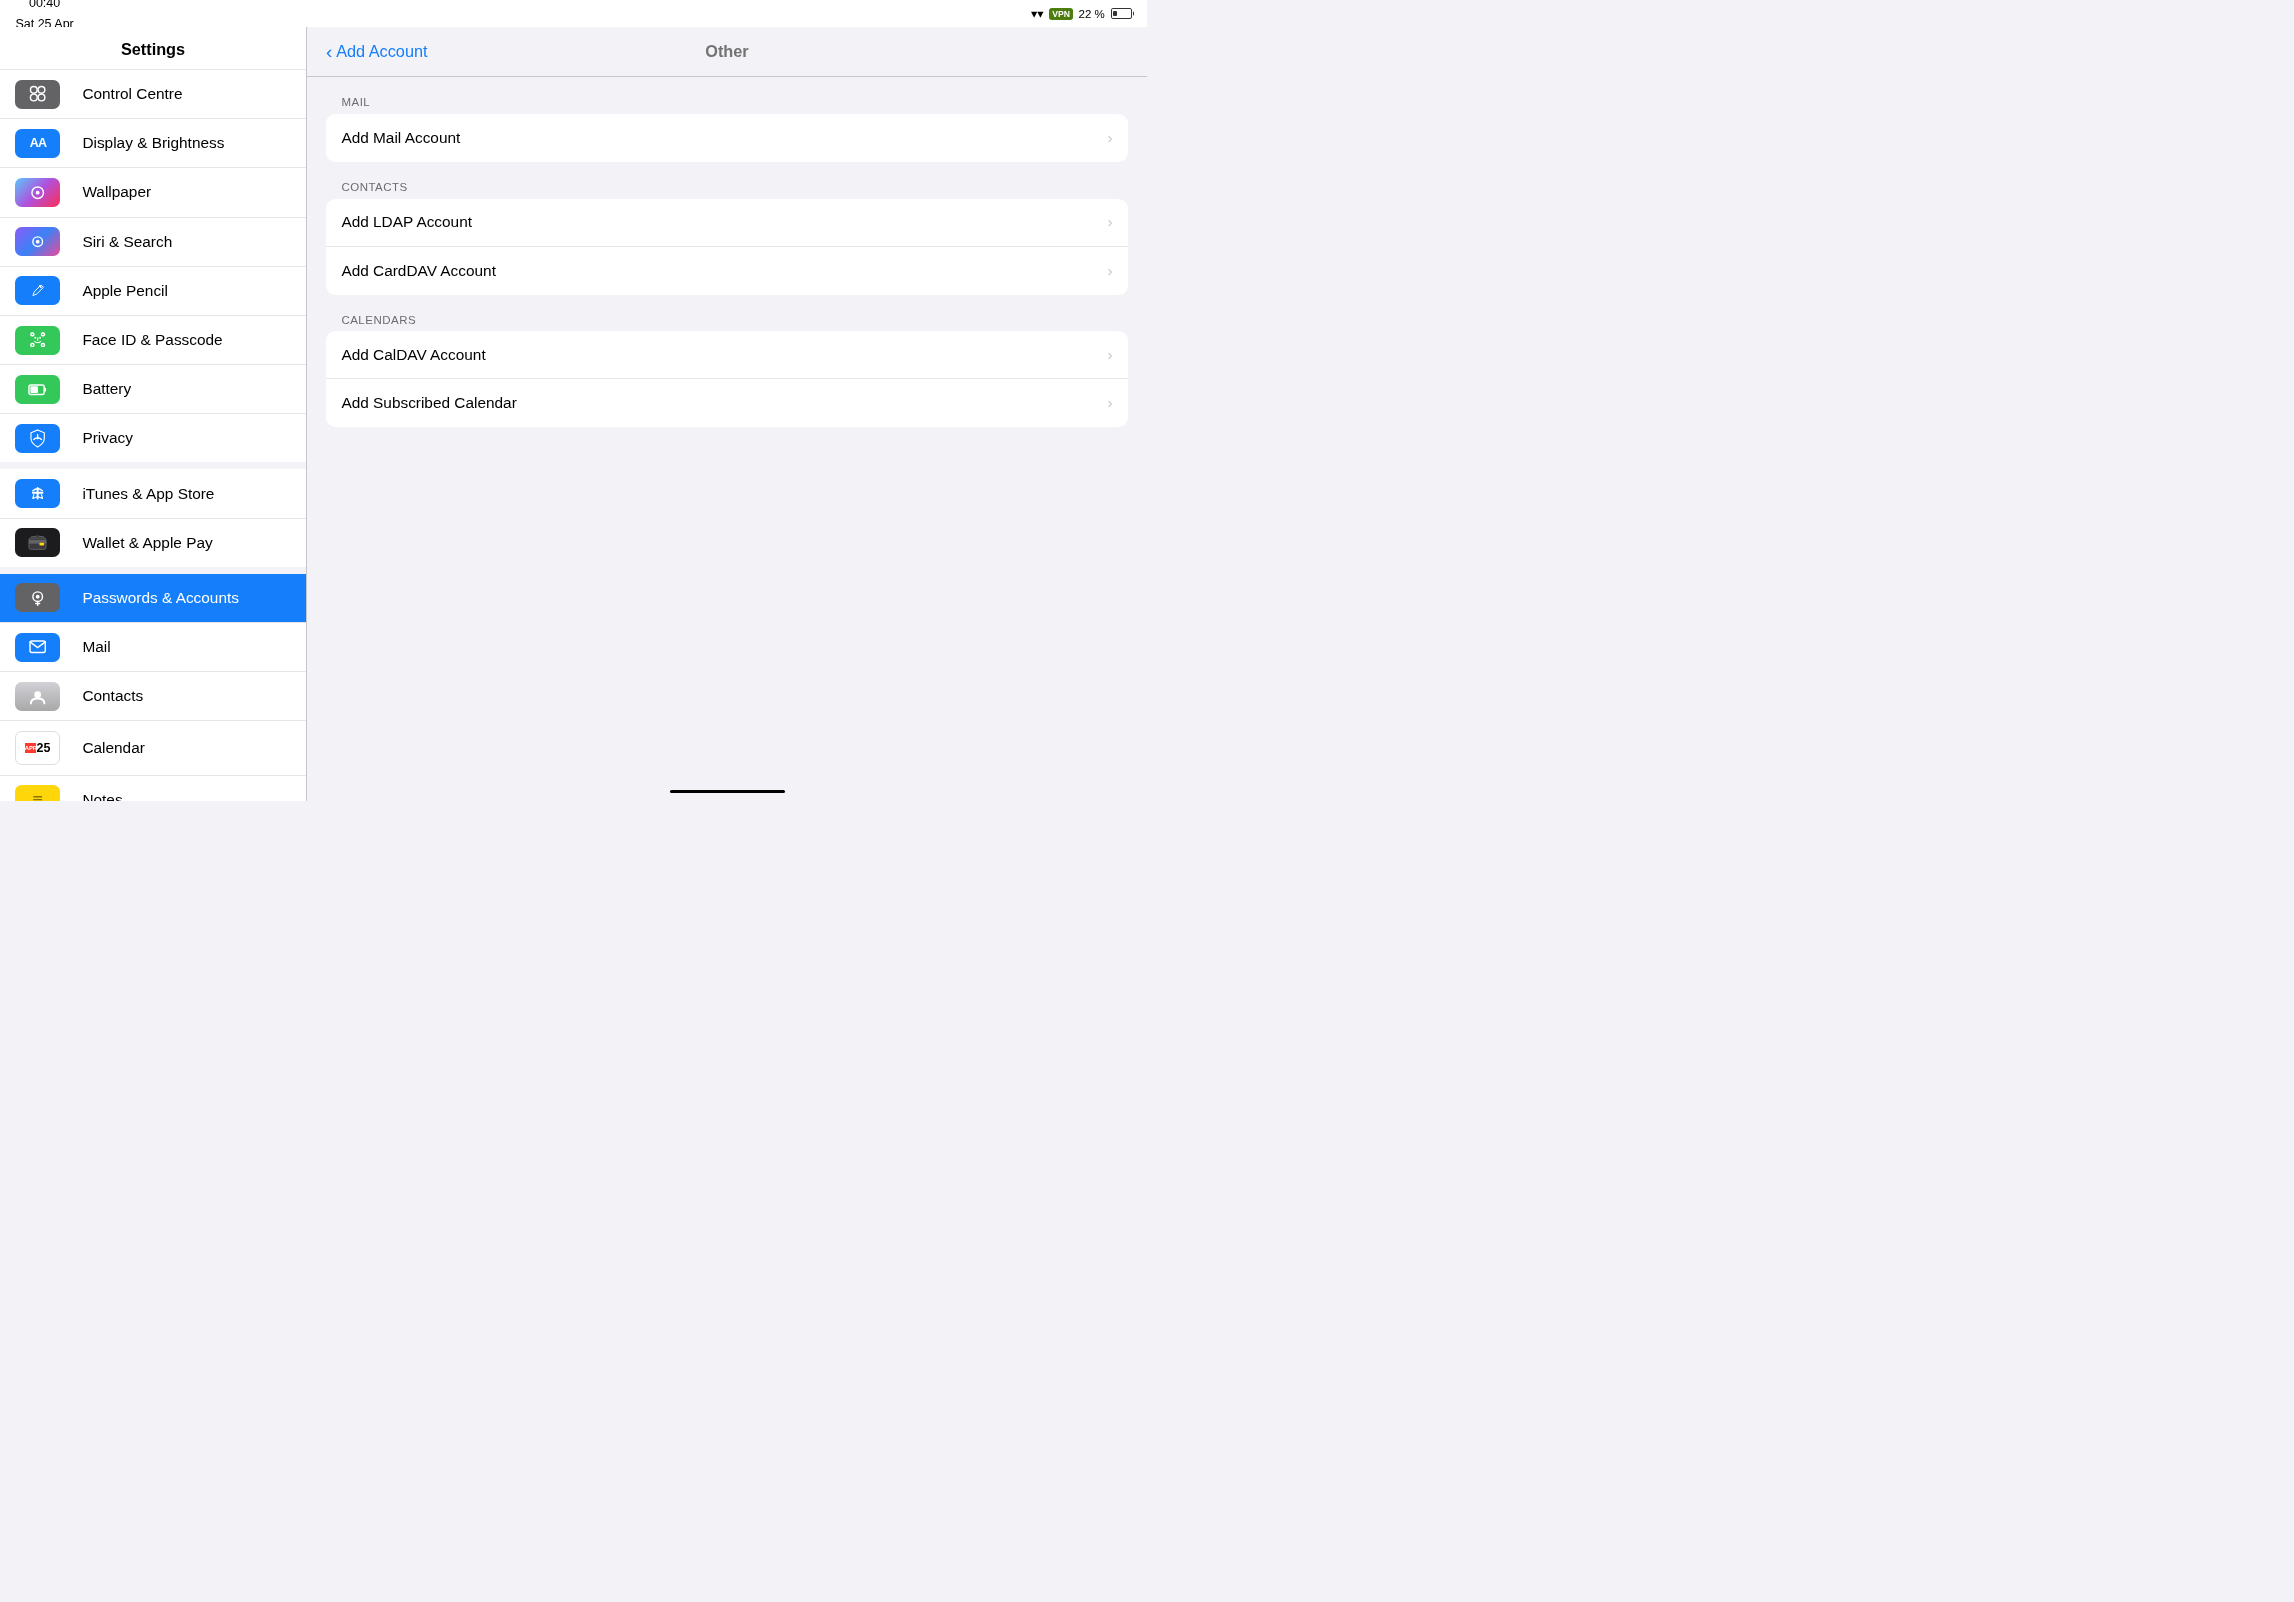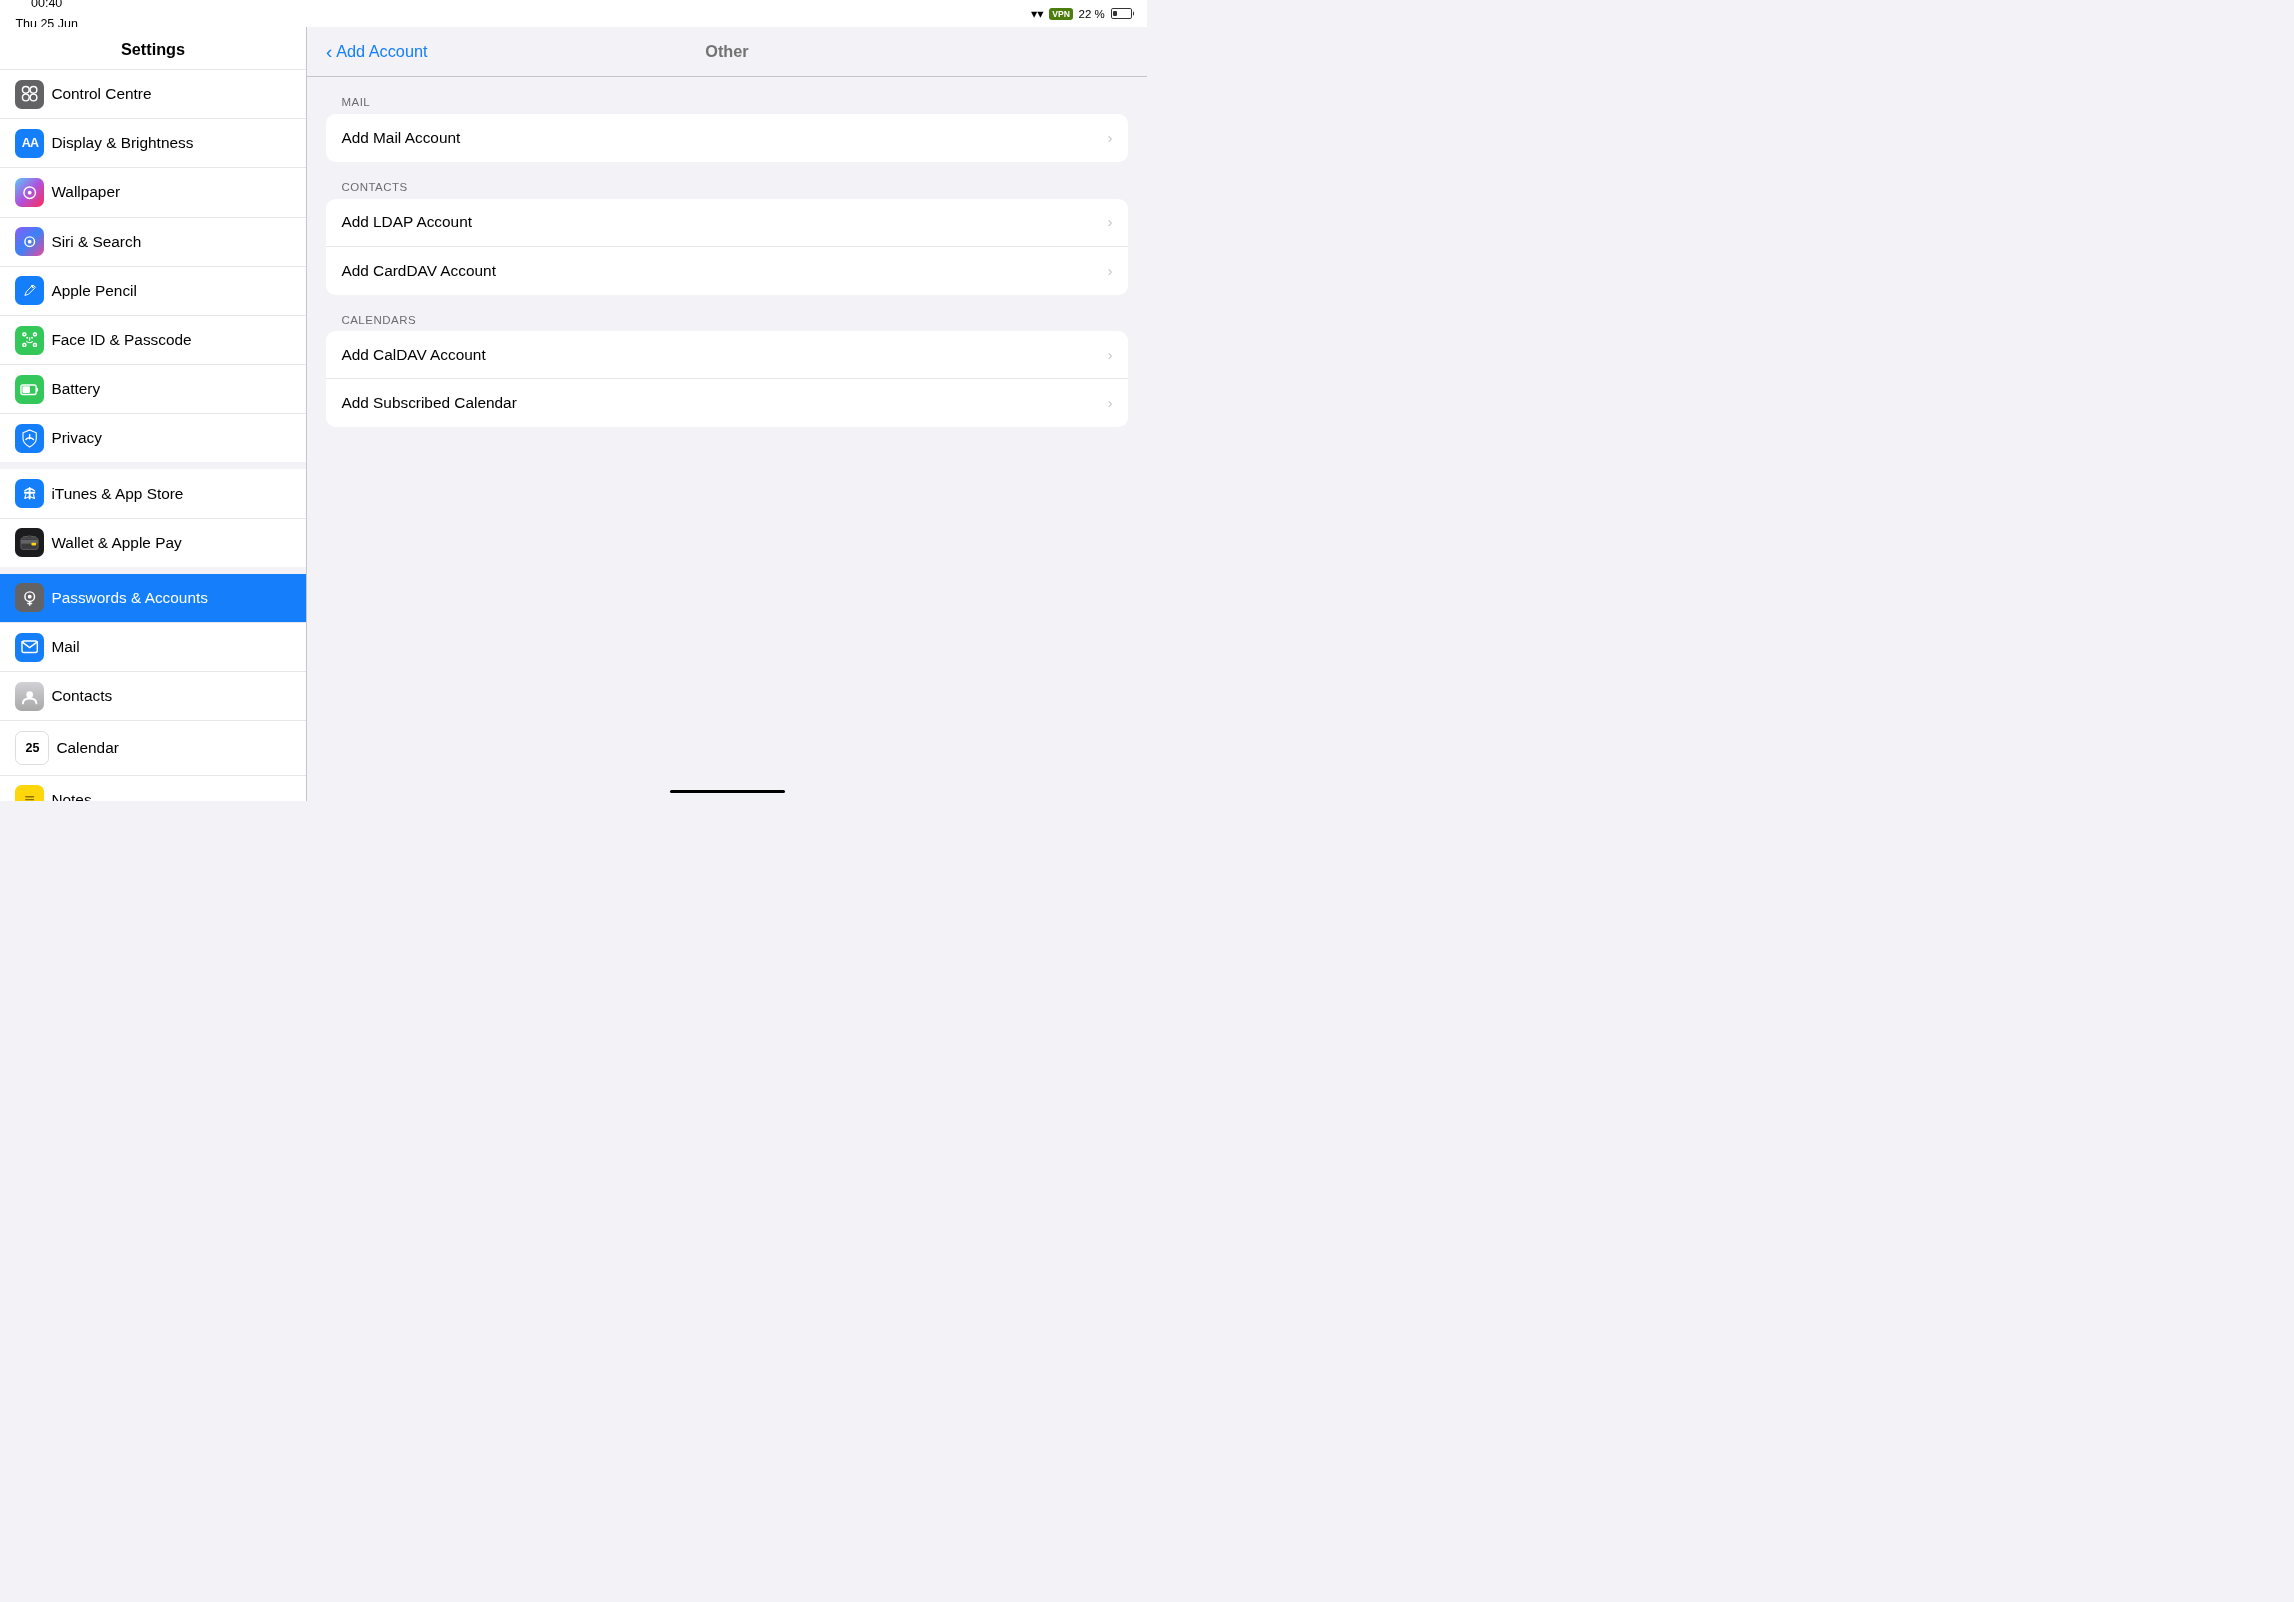--- a/index.html
+++ b/index.html
@@ -107,24 +107,24 @@
       cursor: pointer;
       background: #fff;
       min-height: 46px;
     }
     .sidebar-item:last-child { border-bottom: none; }
     .sidebar-item.selected {
       background: #147efb;
     }
     .sidebar-item.selected .item-label { color: #fff; }
     .item-icon {
-      width: 29px;
+      width: 45px;
       height: 29px;
       border-radius: 6.7px;
-      margin-right: 7px;
+      margin-right: 22px;
       flex-shrink: 0;
       display: flex;
       align-items: center;
       justify-content: center;
       font-size: 15.4px;
       color: #fff;
     }
     .item-label {
       font-size: 15.4px;
       color: #000;
@@ -240,21 +240,21 @@
       background: #000;
       border-radius: 1.9px;
     }
   </style>
 </head>
 <body>
 
 <div class="status-bar">
   <div class="status-left">
     <span>00:40</span>
-    <span>Thu 25 Jun</span>
+    <span>Sat 25 Apr</span>
   </div>
   <div class="status-right">
     <span class="wifi-icon">▾▾</span>
     <span class="vpn-badge">VPN</span>
     <span>22 %</span>
     <div class="battery-container">
       <div class="battery-icon">
           <div class="battery-fill"></div>
         </div>
     </div>

